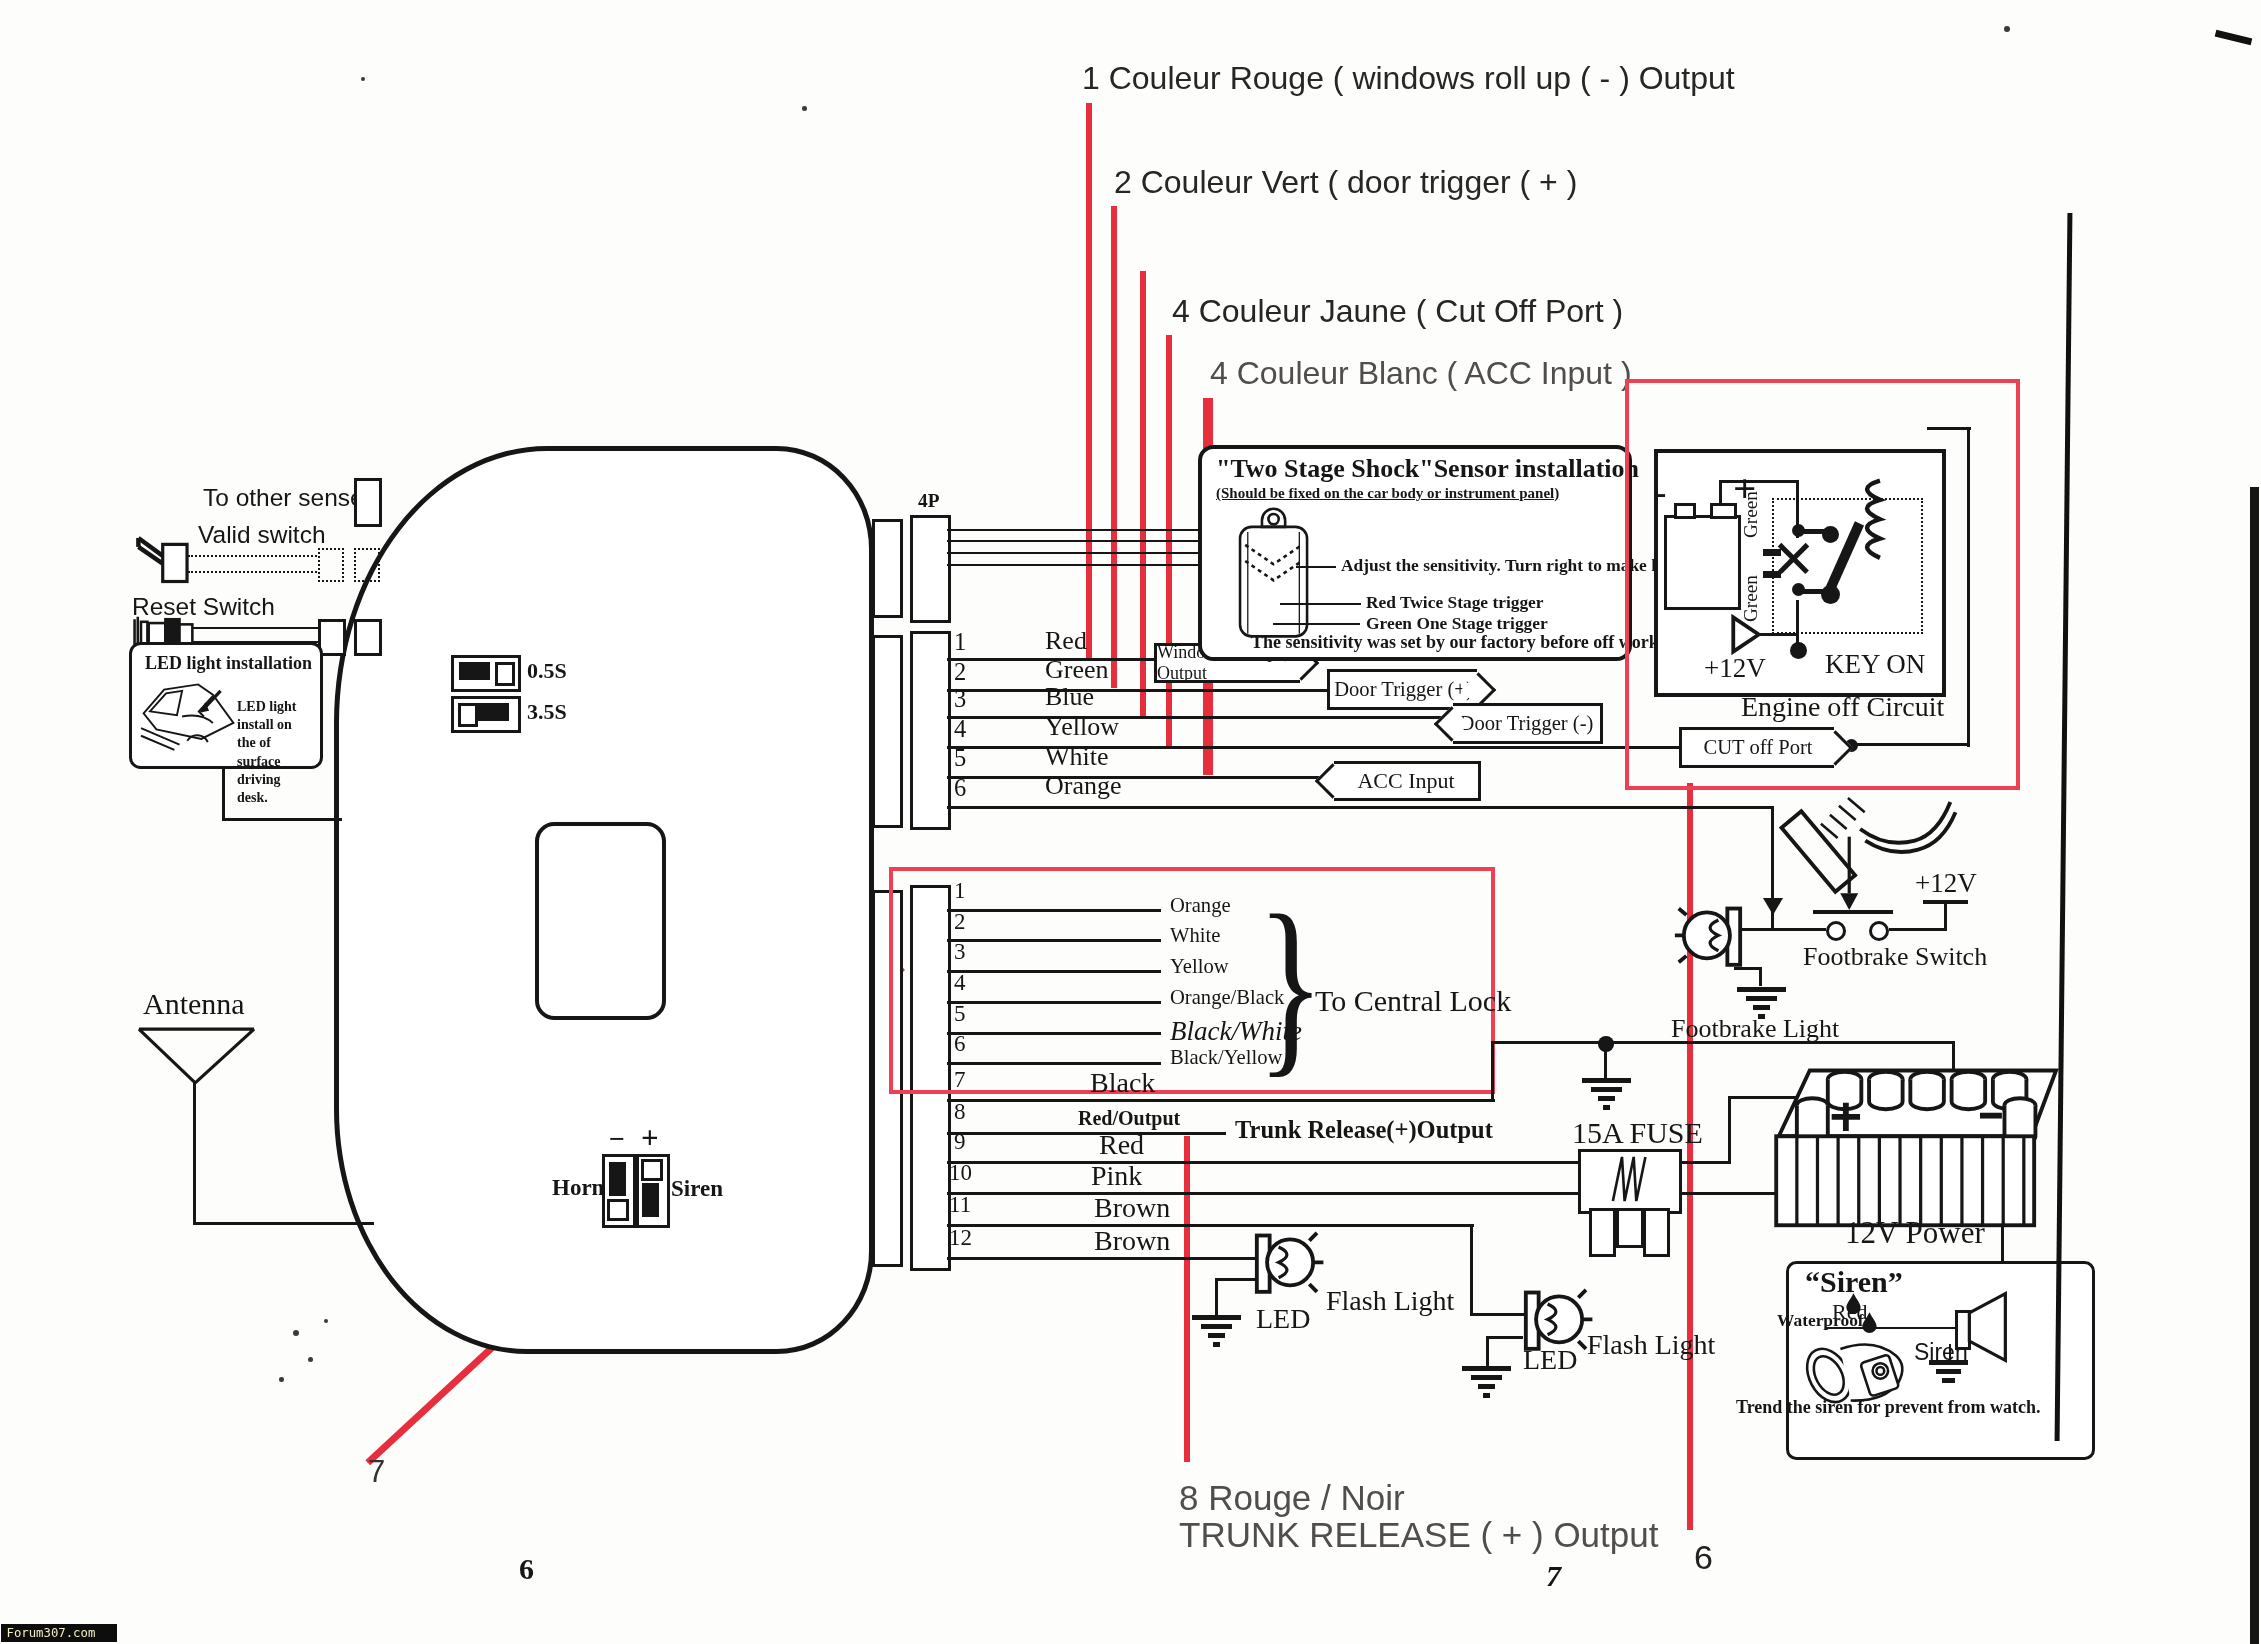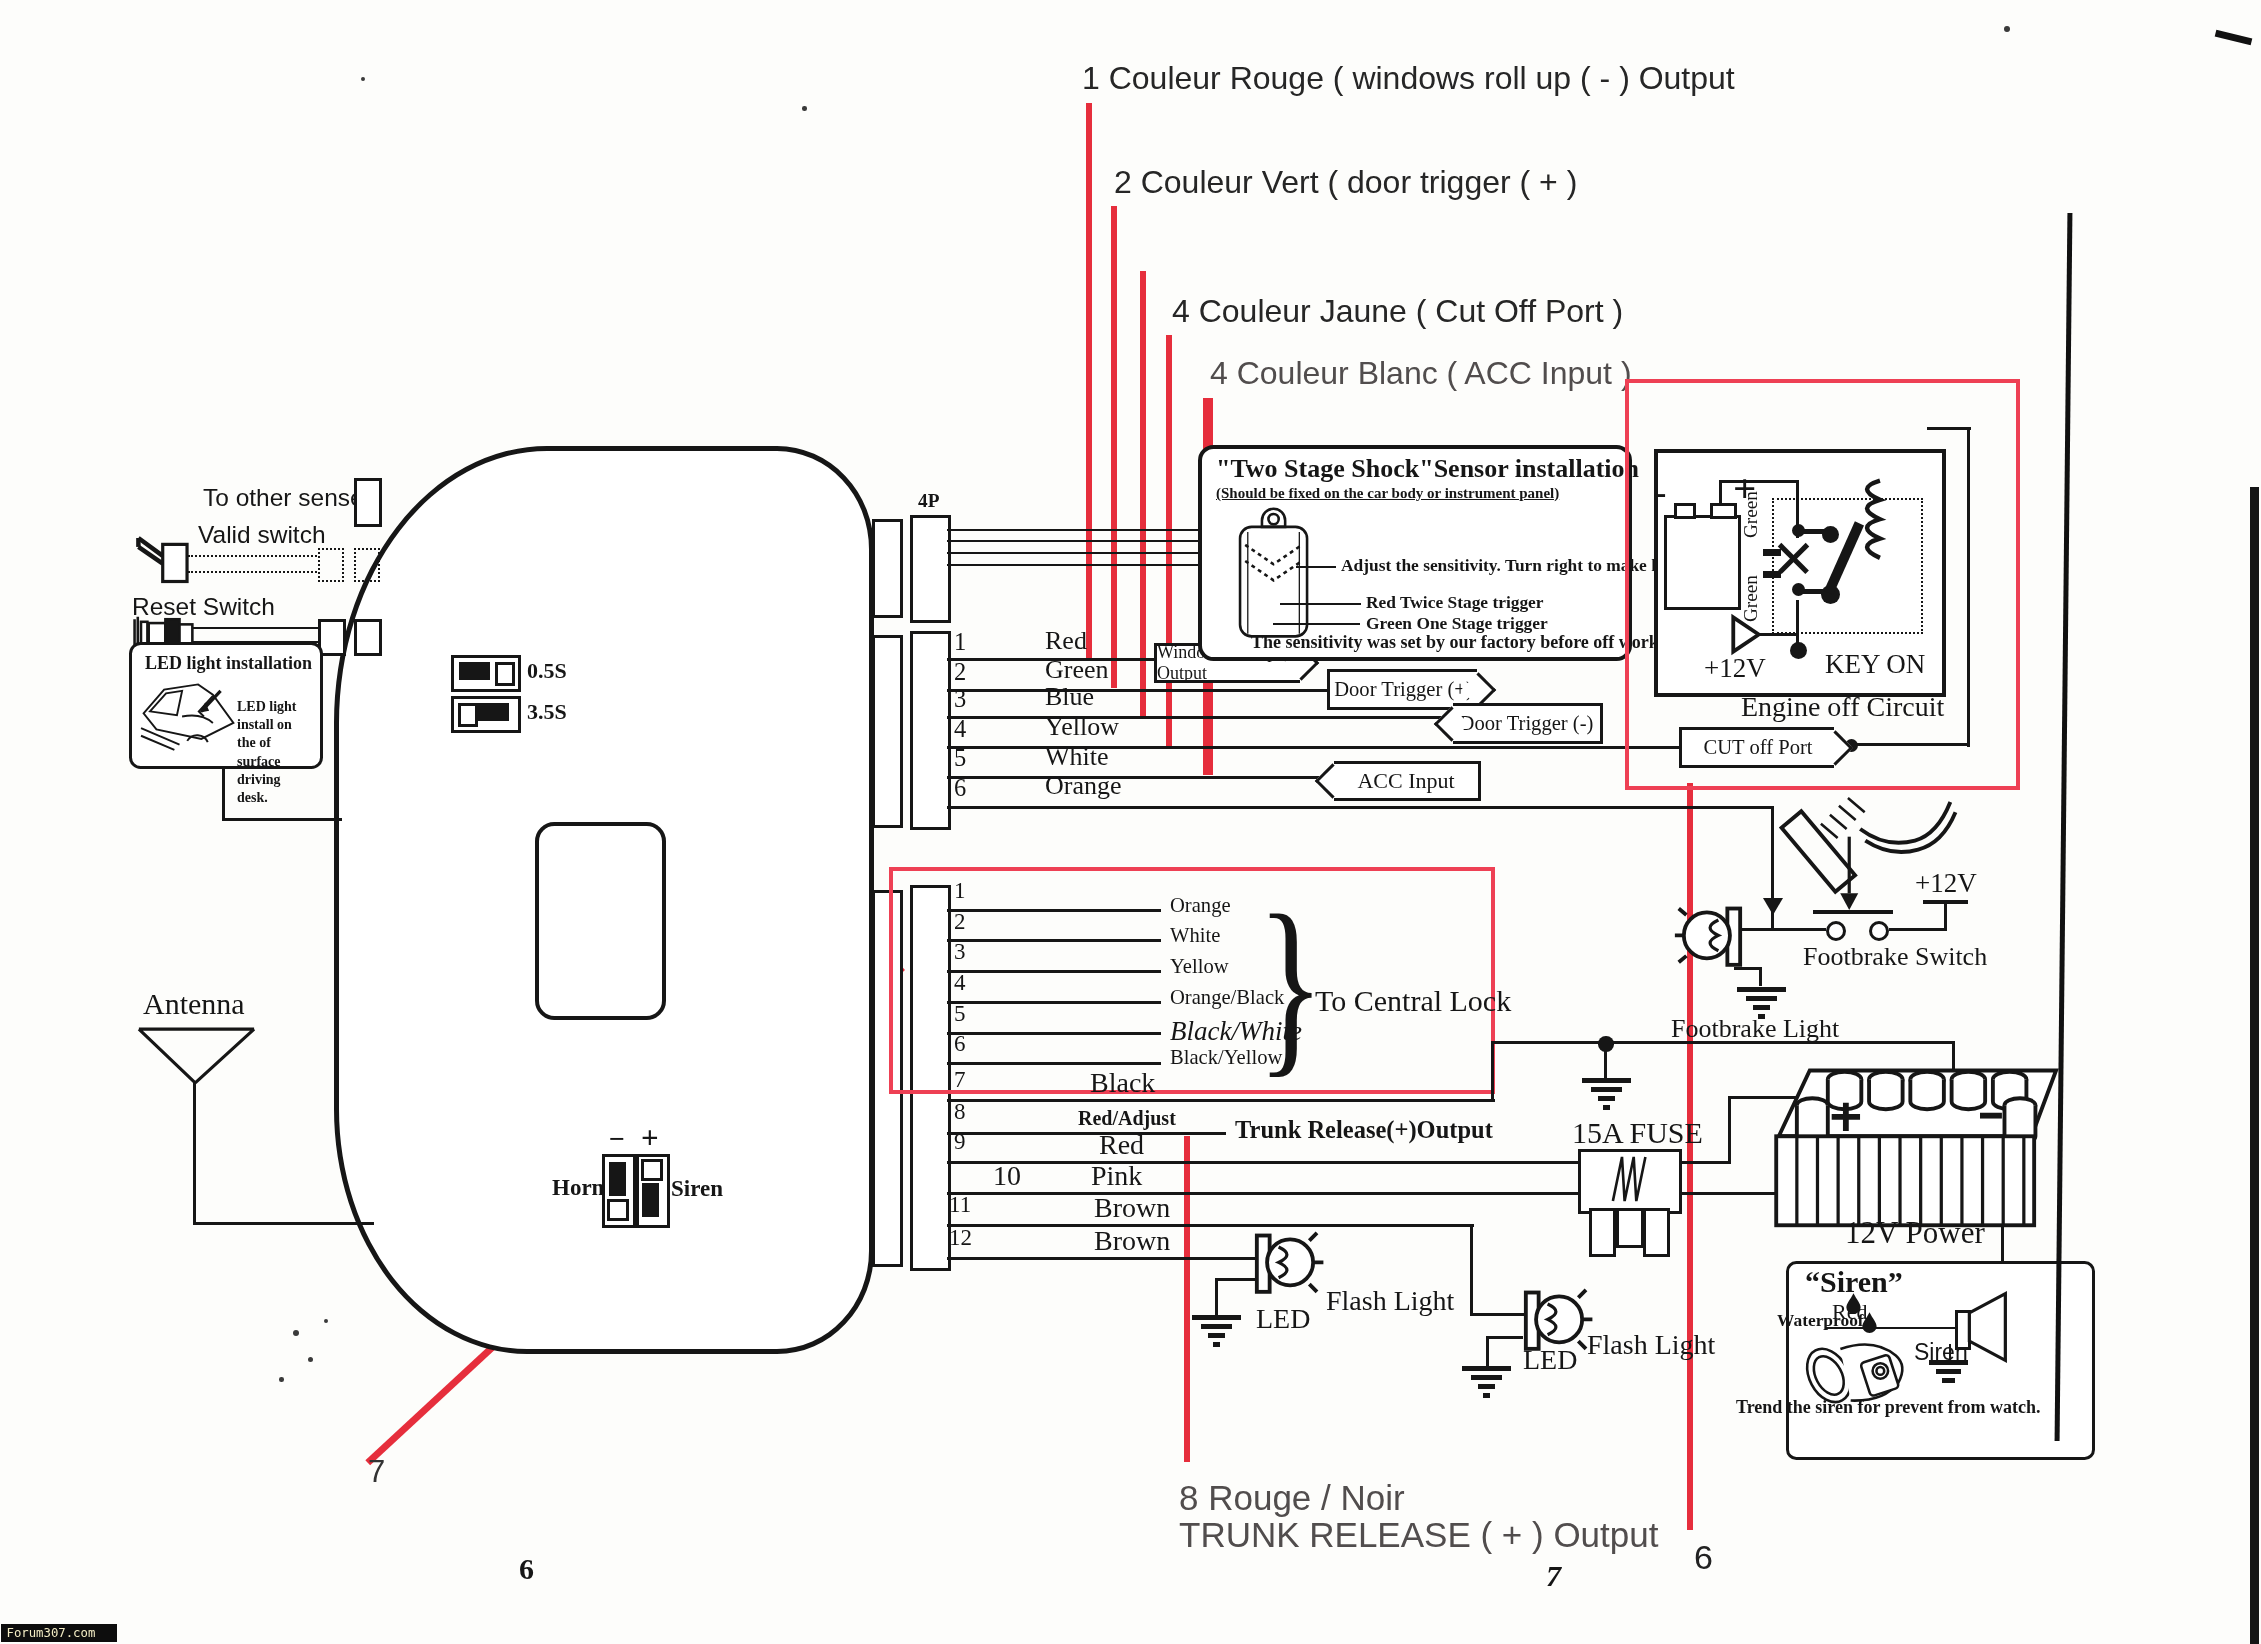--- a/index.html
+++ b/index.html
@@ -279,32 +279,32 @@
   <div class="gnd" style="left:1582px;top:1078px;">
       <i></i>
       <i></i>
       <i></i>
       <i></i>
     </div>
   <div class="v" style="left:1952px;top:1041px;height:52px;"></div>
   <div class="h" style="left:1952px;top:1090px;width:71px;"></div>
 
   <div class="t ser" style="left:954px;top:1100px;font-size:23px;">8</div>
-  <div class="t ser b" style="left:1078px;top:1108px;font-size:20px;">Red/Adjust</div>
+  <div class="t ser b" style="left:1078px;top:1108px;font-size:20px;">Red/Output</div>
   <div class="h" style="left:947px;top:1132px;width:279px;"></div>
   <div class="t ser b" style="left:1235px;top:1117px;font-size:24.5px;">Trunk Release(+)Output</div>
 
   <div class="t ser" style="left:954px;top:1130px;font-size:23px;">9</div>
   <div class="t ser" style="left:1099px;top:1130px;font-size:28px;">Red</div>
   <div class="h" style="left:947px;top:1161px;width:632px;"></div>
   <div class="h" style="left:1676px;top:1161px;width:55px;"></div>
   <div class="v" style="left:1728px;top:1096px;height:68px;"></div>
   <div class="h" style="left:1728px;top:1096px;width:81px;"></div>
 
-  <div class="t ser" style="left:949px;top:1161px;font-size:28px;margin-left:44px;">10</div>
+  <div class="t ser" style="left:949px;top:1161px;font-size:23px;">10</div>
   <div class="t ser" style="left:1091px;top:1161px;font-size:28px;">Pink</div>
   <div class="h" style="left:947px;top:1192px;width:1057px;"></div>
   <div class="v" style="left:2001px;top:1192px;height:72px;"></div>
 
   <div class="t ser" style="left:949px;top:1193px;font-size:23px;">11</div>
   <div class="t ser" style="left:1094px;top:1193px;font-size:28px;">Brown</div>
   <div class="h" style="left:947px;top:1224px;width:527px;"></div>
   <div class="v" style="left:1470px;top:1224px;height:92px;"></div>
   <div class="h" style="left:1470px;top:1313px;width:57px;"></div>
 

